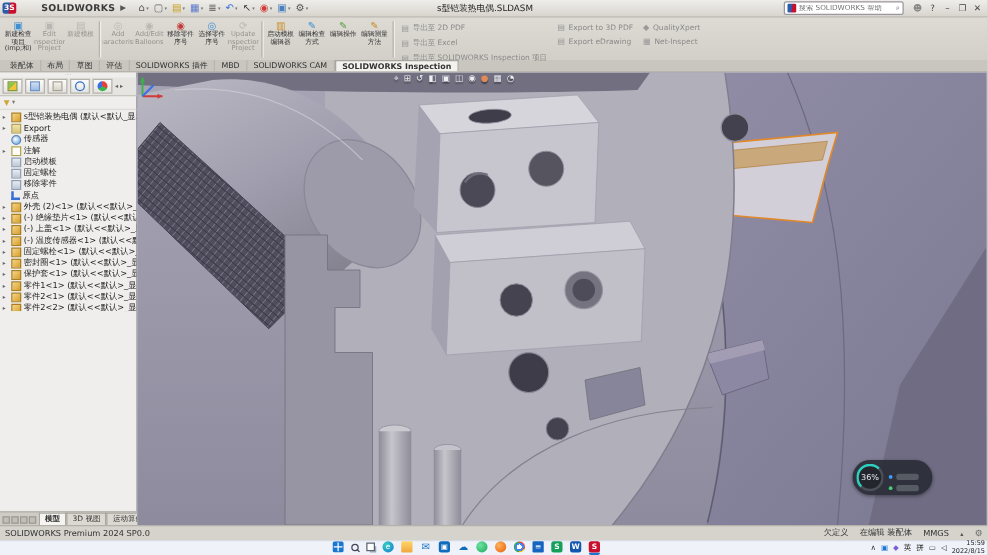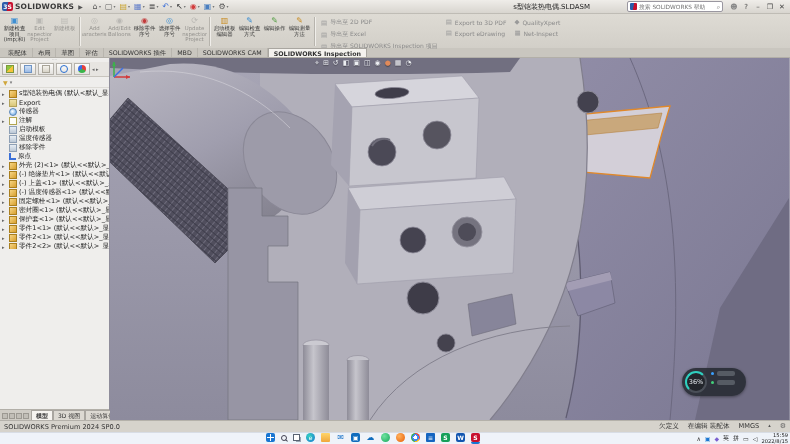--- a/index.html
+++ b/index.html
@@ -1,28 +1,28 @@
 <!DOCTYPE html>
 <html><head>
 <meta charset="utf-8">
 <style>
   *{margin:0;padding:0;box-sizing:border-box}
   html,body{width:790px;height:444px;overflow:hidden}
   body{font-family:"DejaVu Sans",sans-serif;background:#d6d3cc;position:relative;color:#333}
 
   
   .titlebar{height:14px;background:linear-gradient(#efede9,#d8d5cf);border-bottom:1px solid #bfbcb5;display:flex;align-items:center;position:relative;padding:0 2px}
-  .logo{display:flex;align-items:center;gap:2px}
+  .logo{display:flex;align-items:center;gap:20px}
   .logo-mark{width:11px;height:9px;border-radius:2px;background:linear-gradient(100deg,#2a5caa 45%,#c8102e 55%);color:#fff;font-size:6px;font-weight:bold;display:flex;align-items:center;justify-content:center;line-height:1}
   .brand{font-size:7.5px;font-weight:bold;color:#3a3a3a;letter-spacing:.2px}
   .flyout{font-size:6px;color:#555;margin:0 4px}
   .qat{display:flex;align-items:center;gap:4px;margin-left:6px}
   .qat-item{font-size:8px;line-height:1;display:flex;align-items:center}
   .qat-item::after{content:"▾";font-size:4px;color:#777;margin-left:1px}
-  .title-center{position:absolute;left:186px;right:200px;text-align:right;font-size:7px;color:#222;pointer-events:none;white-space:nowrap;overflow:hidden}
+  .title-center{position:absolute;left:186px;right:200px;text-align:center;font-size:7px;color:#222;pointer-events:none;white-space:nowrap;overflow:hidden}
   .tb-right-cluster{margin-left:auto;display:flex;align-items:center;gap:5px}
   .searchbox{width:96px;height:11px;background:#fff;border:1px solid #9a97a0;border-radius:2px;display:flex;align-items:center;padding:0 2px;gap:2px}
   .searchbox .sw-mini{width:7px;height:7px;border-radius:1px;background:linear-gradient(100deg,#2a5caa 45%,#c8102e 55%);flex:none}
   .searchbox input{border:none;outline:none;flex:1;font-size:5.8px;font-family:"DejaVu Sans",sans-serif;color:#555;min-width:0;background:transparent}
   .searchbox .mag{font-size:6px;color:#666}
   .winbtn{font-size:7px;color:#444;width:12px;text-align:center;line-height:12px}
 
   
   .ribbon{height:34px;background:linear-gradient(#dedbd4,#d2cfc8);display:flex;align-items:stretch;padding:1px 2px 0 2px}
   .rgroup{display:flex}
@@ -72,31 +72,31 @@
   .split-squares{display:flex;gap:1px;align-items:flex-end;margin:0 2px 1px 1px}
   .split-squares i{width:6px;height:6px;background:#c1beb7;border:1px solid #9c9992;display:block}
   .doc-tab{padding:0 4px;height:10px;line-height:10px;background:#dcd9d2;border:1px solid #a9a6a0;border-bottom:none;white-space:nowrap}
   .doc-tab[data-active="true"]{background:#f6f4f0;font-weight:bold}
 
   
   .viewport{flex:1;position:relative;overflow:hidden;background:linear-gradient(#a5a3b3,#8e8c9e)}
   .viewport svg{position:absolute;inset:0}
   .headsup{position:absolute;top:1px;left:205px;display:flex;gap:4px;align-items:center;font-size:7px;color:#eceef2;text-shadow:0 1px 1px rgba(0,0,0,.4)}
   .triad{position:absolute;left:4px;bottom:40px}
-  .zoombadge{position:absolute;right:44px;bottom:24px;width:64px;height:28px;background:rgba(40,44,52,.9);border-radius:14px;display:flex;align-items:flex-start;padding:3px;gap:4px;box-shadow:0 1px 3px rgba(0,0,0,.4)}
+  .zoombadge{position:absolute;right:44px;bottom:24px;width:64px;height:28px;background:rgba(40,44,52,.9);border-radius:14px;display:flex;align-items:flex-end;padding:3px;gap:4px;box-shadow:0 1px 3px rgba(0,0,0,.4)}
   .zb-circle{width:22px;height:22px;border-radius:50%;background:#23262c;border:2px solid #2fd0c0;border-right-color:#4a4f58;border-bottom-color:#4a4f58;color:#e3e7ec;font-size:6.5px;display:flex;align-items:center;justify-content:center;flex:none}
   .zb-rows{display:flex;flex-direction:column;gap:4px}
   .zb-row{display:flex;align-items:center;gap:3px}
   .zb-dot{width:3px;height:3px;border-radius:50%;flex:none}
   .zb-dot.blue{background:#3aa0ff}.zb-dot.green{background:#43d07a}
   .zb-bar{width:18px;height:5px;background:#565b64;border-radius:2px}
 
   
   .statusbar{height:12px;background:#d6d3cc;border-top:1px solid #b4b1aa;display:flex;align-items:center;font-size:6.6px;color:#333;padding:0 4px}
-  .sb-right{margin-left:auto;display:flex;gap:9px;align-items:flex-start}
+  .sb-right{margin-left:auto;display:flex;gap:9px;align-items:flex-end}
   .sb-chev{font-size:5px;color:#555}
   .sb-gear{font-size:7px;color:#666}
 
   
   .taskbar{height:12px;background:#eff3f9;border-top:1px solid #d8dde5;position:relative;display:flex;align-items:center}
   .tb-icons{position:absolute;left:266px;display:flex;gap:6px;align-items:center;height:100%}
   .tb-ic-wrap{height:11px;display:flex;align-items:center;border-bottom:2px solid transparent}
   .tb-ic-wrap[data-active="true"]{border-bottom-color:#1976d2;background:#e2e8f2;border-radius:2px}
   .tb-ic{width:9px;height:9px;font-size:7px;line-height:1;display:flex;align-items:center;justify-content:center;color:#fff}
   [data-icon="win-start"]{background:linear-gradient(#fff,#fff) center/1px 7px no-repeat,linear-gradient(#fff,#fff) center/7px 1px no-repeat,#1976d2;border-radius:2px}
@@ -377,21 +377,21 @@
 
           <div class="trow">
             <span class="arrow"></span>
             <span class="ticon" data-icon="plane"></span>
             <span>启动模板</span>
           </div>
 
           <div class="trow">
             <span class="arrow"></span>
             <span class="ticon" data-icon="plane"></span>
-            <span>温度传感器</span>
+            <span>固定螺栓</span>
           </div>
 
           <div class="trow">
             <span class="arrow"></span>
             <span class="ticon" data-icon="plane"></span>
             <span>移除零件</span>
           </div>
 
           <div class="trow">
             <span class="arrow"></span>

